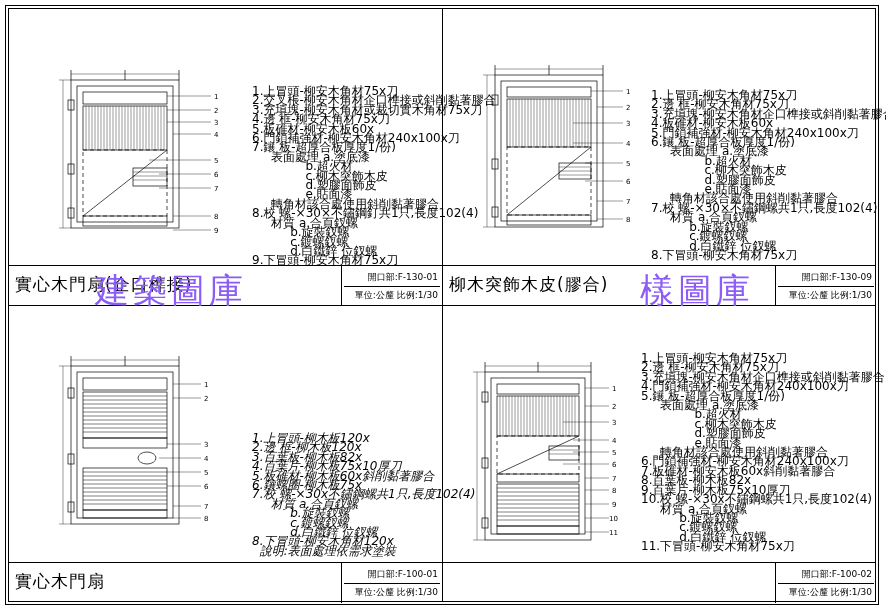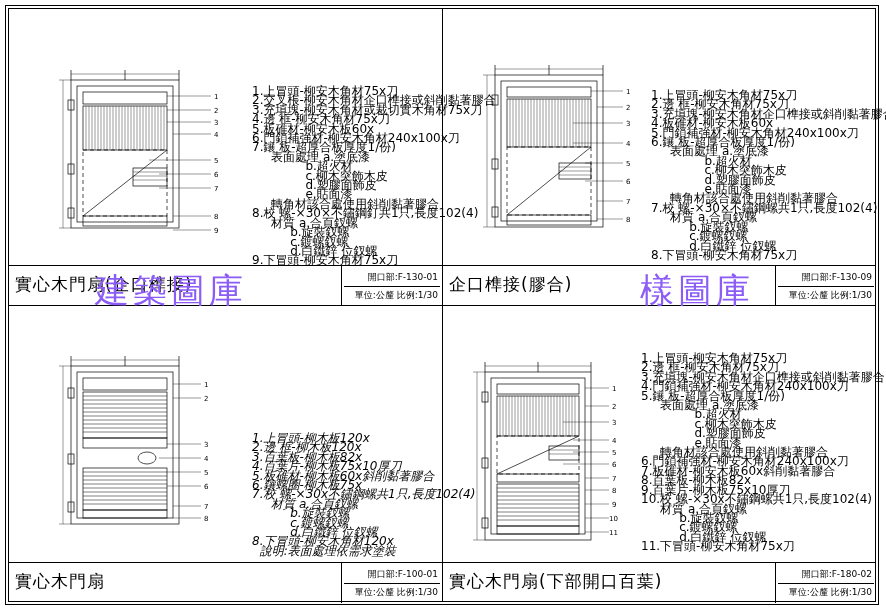--- a/index.html
+++ b/index.html
@@ -310,21 +310,21 @@
      轉角材該合處使用斜削黏著膠合
 7.校 螺-×30×不鏽鋼螺共1只,長度102(4)
      材質 a.合頁釵螺
           b.旋裝釵螺
           c.鍍螺釵螺
           d.白鐵鋅 位釵螺
 8.下冒頭-柳安木角材75x刀</div>
 
     <div class="title-strip">
       <div class="vsep"></div>
-      <div class="name">企口榫接(膠合)</div>
+      <div class="name">柳木突飾木皮(膠合)</div>
       <div class="meta">開口部:F-130-09</div>
       <div class="meta-sep"></div>
       <div class="meta" style="top:22px;">單位:公釐 比例:1/30</div>
     </div>
   </div>
 
   <div class="quad q3">
 
     <div class="draw" style="left:40px;top:40px;">
       <svg width="200" height="195" viewBox="0 0 200 195">
@@ -541,22 +541,21 @@
 9.百葉片-柳木板75x10厚刀
 10.校 螺-×30x不鏽鋼螺共1只,長度102(4)
      材質 a.合頁釵螺
           b.旋裝釵螺
           c.鍍螺釵螺
           d.白鐵鋅 位釵螺
 11.下冒頭-柳安木角材75x刀</div>
 
     <div class="title-strip">
       <div class="vsep"></div>
-      <div class="name">實心木門扇(下部開口百葉)</div>
-      <div class="meta">開口部:F-180-02</div>
+      <div class="meta">開口部:F-100-02</div>
       <div class="meta-sep"></div>
       <div class="meta" style="top:22px;">單位:公釐 比例:1/30</div>
     </div>
   </div>
 
   <div class="watermark">建築圖庫</div>
   <div class="watermark wm2">樣圖庫</div>
 
 </div>
 

